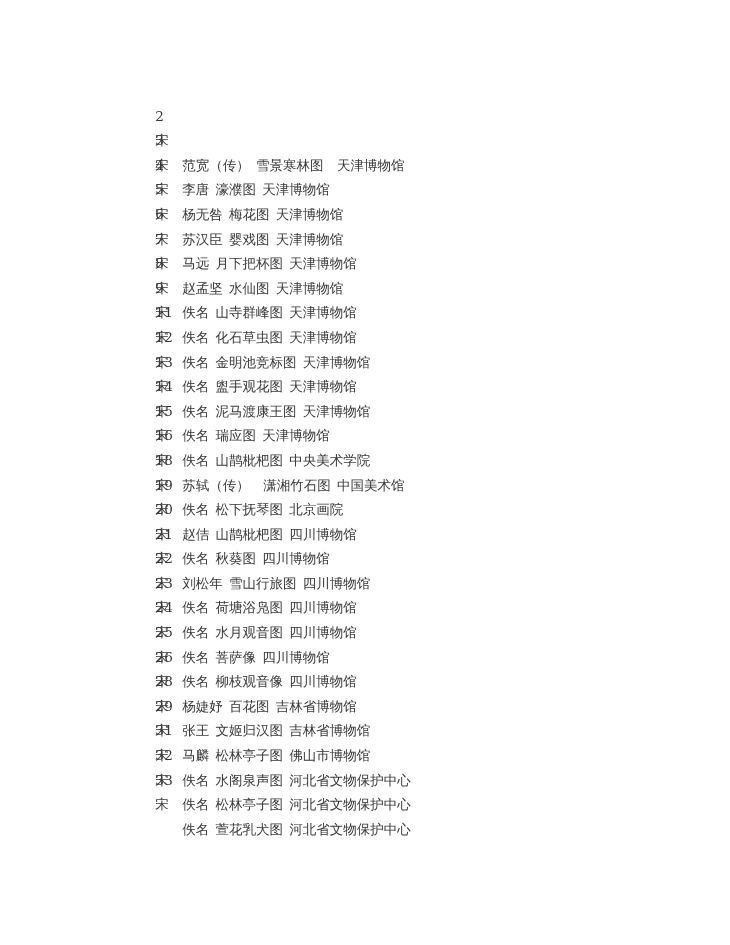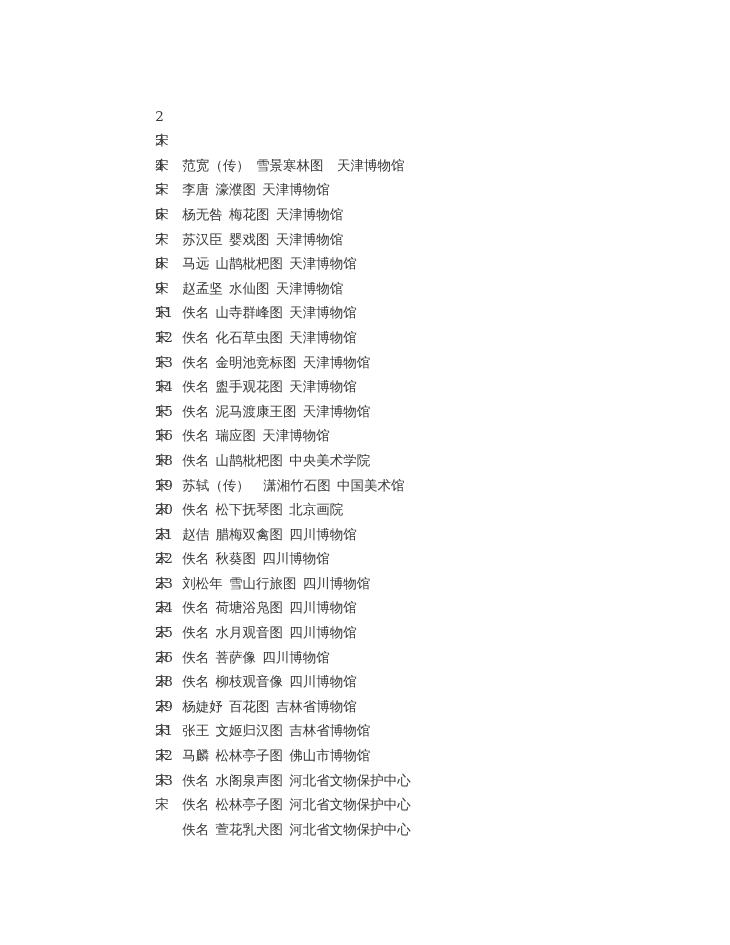--- a/index.html
+++ b/index.html
@@ -68,21 +68,21 @@
 
   <div class="row">
     <span class="no">5</span>
     <span class="dyn">宋</span>
     <span class="entry">苏汉臣 婴戏图 天津博物馆</span>
   </div>
 
   <div class="row">
     <span class="no">6</span>
     <span class="dyn">宋</span>
-    <span class="entry">马远 山鹊枇杷图 天津博物馆</span>
+    <span class="entry">马远 月下把杯图 天津博物馆</span>
   </div>
 
   <div class="row">
     <span class="no">7</span>
     <span class="dyn">宋</span>
     <span class="entry">赵孟坚 水仙图 天津博物馆</span>
   </div>
 
   <div class="row">
     <span class="no">8</span>
@@ -136,21 +136,21 @@
 
   <div class="row">
     <span class="no">18</span>
     <span class="dyn">宋</span>
     <span class="entry">佚名 松下抚琴图 北京画院</span>
   </div>
 
   <div class="row">
     <span class="no">19</span>
     <span class="dyn">宋</span>
-    <span class="entry">赵佶 腊梅双禽图 四川博物馆</span>
+    <span class="entry">赵佶 山鹊枇杷图 四川博物馆</span>
   </div>
 
   <div class="row">
     <span class="no">20</span>
     <span class="dyn">宋</span>
     <span class="entry">佚名 秋葵图 四川博物馆</span>
   </div>
 
   <div class="row">
     <span class="no">21</span>

